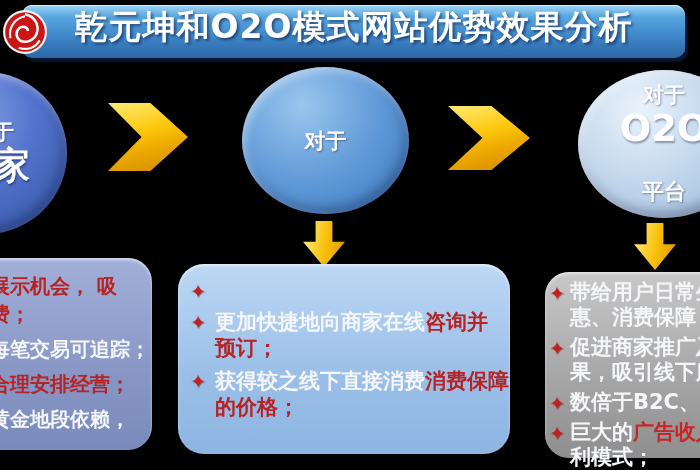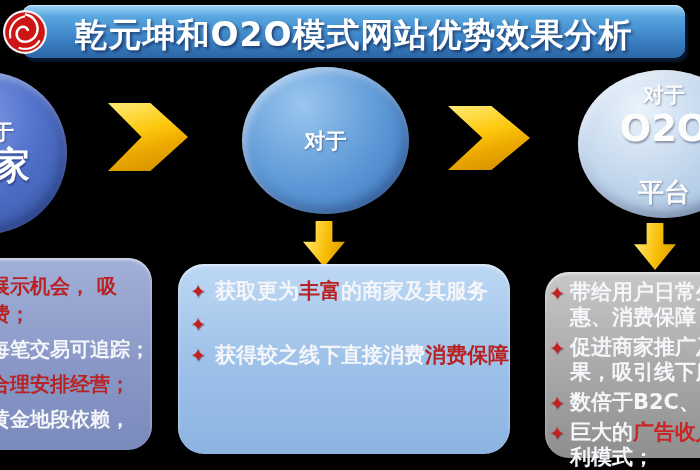--- a/index.html
+++ b/index.html
@@ -3,38 +3,38 @@
 <meta charset="utf-8">
 <style>
   html,body{margin:0;padding:0;background:#000;}
   .stage{position:relative;width:700px;height:470px;background:#000;overflow:hidden;
          font-family:"DejaVu Sans",sans-serif;font-weight:bold;}
 
   
   .banner{position:absolute;left:22px;top:5px;width:663px;height:53px;border-radius:10px;
           background:linear-gradient(180deg,#9fd6f5 0%,#58a6e0 22%,#3e86c8 60%,#2b66a6 100%);
           box-shadow:inset 0 1px 0 #cfeafc, 3px 4px 2px rgba(8,24,48,.95);
-          display:flex;align-items:flex-end;justify-content:center;}
+          display:flex;align-items:flex-start;justify-content:center;}
   .banner-title{color:#ffffff;font-size:33px;letter-spacing:1px;
                 text-shadow:2px 2px 3px rgba(0,0,40,.5);white-space:nowrap;}
   .logo{position:absolute;left:2px;top:9px;width:46px;height:46px;}
 
   
   .circle{position:absolute;border-radius:50%;display:flex;flex-direction:column;
           align-items:center;justify-content:center;color:#fff;text-align:center;
           box-shadow:inset 3px 4px 8px rgba(255,255,255,.45), inset -4px -6px 12px rgba(0,0,40,.3);}
   .c-merchant{left:-95px;top:72px;width:162px;height:162px;padding-left:14px;box-sizing:border-box;
           background:radial-gradient(circle at 38% 28%,#8aa4e8 0%,#5272cc 45%,#31539e 100%);}
   .c-user{left:242px;top:67px;width:167px;height:147px;
           background:radial-gradient(circle at 36% 26%,#9ac6ee 0%,#5b96d6 55%,#3c78bc 100%);}
   .c-platform{left:578px;top:70px;width:172px;height:148px;color:#fdfdfd;
           background:radial-gradient(circle at 36% 26%,#eaf3fb 0%,#bcd2ea 55%,#9cbadd 100%);}
   .c-top{font-size:21px;line-height:26px;text-shadow:1px 1px 2px rgba(0,0,40,.35);}
   .c-main{font-size:37px;line-height:42px;text-shadow:1px 2px 2px rgba(0,0,40,.35);}
-  .c-sub{font-size:26px;line-height:28px;text-shadow:1px 1px 2px rgba(0,0,40,.35);margin-top:28px;}
+  .c-sub{font-size:22px;line-height:28px;text-shadow:1px 1px 2px rgba(0,0,40,.35);margin-top:28px;}
 
   
   .chevron{position:absolute;
      clip-path:polygon(0 0,53% 0,100% 50%,53% 100%,0 100%,42% 50%);
      background:linear-gradient(165deg,#ffe66a 5%,#fdc90e 40%,#eca800 65%,#cf8a00 100%);}
   .a1{left:108px;top:103px;width:80px;height:68px;}
   .a2{left:448px;top:106px;width:82px;height:64px;}
   .down-arrow{position:absolute;
      clip-path:polygon(30% 0,70% 0,70% 45%,100% 45%,50% 100%,0 45%,30% 45%);
      background:linear-gradient(100deg,#ffe66a 10%,#f8be06 55%,#d89600 100%);}
@@ -122,32 +122,34 @@
         <div class="bline"><span class="seg red">合理安排经营；</span></div>
         <div class="bline"><span class="seg wht">黄金地段依赖，</span></div>
       </div>
   </div>
 
   <div class="box box-user">
     <div>
         <div class="bitem">
           <span class="star">✦</span>
           <div class="btext">
-            <div class="bline"><span class="seg wht">获取更为</span><span class="seg red">丰富</span><span class="seg wht">的商家及其服务</span></div>
           </div>
         </div>
         <div class="bitem">
           <span class="star">✦</span>
           <div class="btext">
+            <div class="bline"><span class="seg wht">更加快捷地向商家在线</span><span class="seg red">咨询并</span></div>
+            <div class="bline"><span class="seg red">预订；</span></div>
           </div>
         </div>
         <div class="bitem">
           <span class="star">✦</span>
           <div class="btext">
             <div class="bline"><span class="seg wht">获得较之线下直接消费</span><span class="seg red">消费保障</span></div>
+            <div class="bline"><span class="seg red">的价格；</span></div>
           </div>
         </div>
       </div>
   </div>
 
   <div class="box box-platform">
     <div>
         <div class="bitem">
           <span class="star">✦</span>
           <div class="btext">

